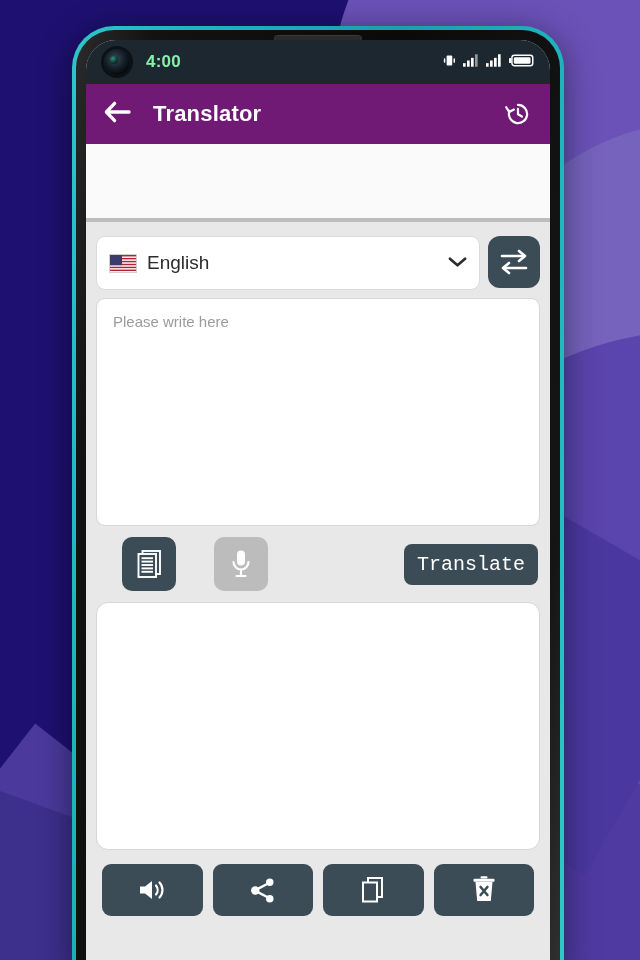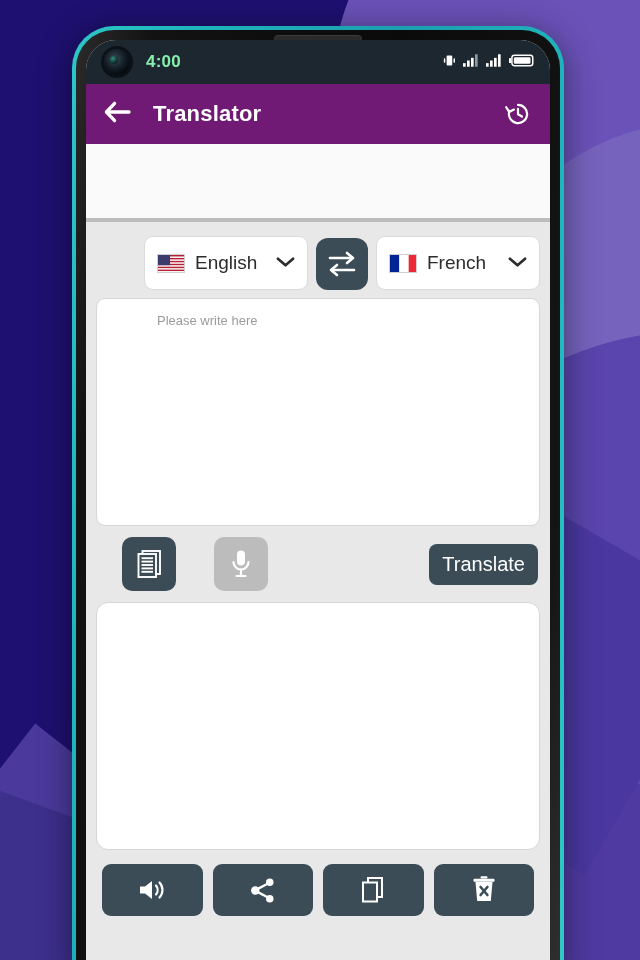--- a/index.html
+++ b/index.html
@@ -155,24 +155,23 @@
 
   
   #content {
     background: #e8e8e8;
     padding: 8px 10px 0 10px;
   }
 
   
   #lang-row {
     display: flex;
-    align-items: flex-end;
+    align-items: flex-start;
     gap: 8px;
     padding: 6px 0 8px 0;
-    margin-left: 48px;
   }
   .lang-select {
     flex: 1 1 0;
     height: 54px;
     background: #ffffff;
     border: 1px solid #dadada;
     border-radius: 9px;
     display: flex;
     align-items: center;
     padding: 0 12px;
@@ -201,22 +200,21 @@
   
   #input-area {
     height: 228px;
     background: #ffffff;
     border: 1px solid #d6d6d6;
     border-radius: 9px;
     padding: 14px 16px;
   }
   #input-placeholder {
     color: #9b9b9b;
-    font-size: 13px;
-    margin-left: 44px;
+    font-size: 15px;
   }
 
   
   #action-row {
     display: flex;
     align-items: center;
     padding: 11px 2px;
     gap: 12px;
   }
   .icon-btn {
@@ -230,20 +228,21 @@
   #paste-button { background: #3b4c57; margin-left: 24px; }
   #mic-button   { background: #bcbcbc; margin-left: 26px; }
   #translate-button {
     margin-left: auto;
     background: #3b4c57;
     color: #ffffff;
     font-size: 20px;
     padding: 9px 13px;
     border-radius: 8px;
     white-space: nowrap;
+    font-family: Liberation Mono, monospace;
   }
 
   
   #output-area {
     height: 248px;
     background: #ffffff;
     border: 1px solid #d6d6d6;
     border-radius: 12px;
   }
 
@@ -375,35 +374,20 @@
 
           <div id="swap-button">
             <svg width="32" height="30" viewBox="0 0 32 30">
               <path d="M4 9 H26" stroke="#fff" stroke-width="2.6" stroke-linecap="round"></path>
               <path d="M21 4 L27 9 L21 14" fill="none" stroke="#fff" stroke-width="2.6" stroke-linecap="round" stroke-linejoin="round"></path>
               <path d="M28 21 H6" stroke="#fff" stroke-width="2.6" stroke-linecap="round"></path>
               <path d="M11 16 L5 21 L11 26" fill="none" stroke="#fff" stroke-width="2.6" stroke-linecap="round" stroke-linejoin="round"></path>
             </svg>
           </div>
 
-          <div class="lang-select">
-            <span class="flag">
-              <svg width="28" height="19" viewBox="0 0 28 19">
-                <rect x="0" width="9.34" height="19" fill="#002395"></rect>
-                <rect x="9.34" width="9.33" height="19" fill="#ffffff"></rect>
-                <rect x="18.67" width="9.33" height="19" fill="#ed2939"></rect>
-              </svg>
-            </span>
-            <span class="lang-name">French</span>
-            <span class="caret">
-              <svg width="19" height="12" viewBox="0 0 20 12">
-                <path d="M2 2.5 L10 9.5 L18 2.5" fill="none" stroke="#2c2c2c" stroke-width="2.8" stroke-linecap="round" stroke-linejoin="round"></path>
-              </svg>
-            </span>
-          </div>
         </div>
 
         <div id="input-area">
           <div id="input-placeholder">Please write here</div>
         </div>
 
         <div id="action-row">
           <div id="paste-button" class="icon-btn">
             <svg width="30" height="32" viewBox="0 0 30 32">
               <rect x="8.5" y="3" width="17.5" height="23" fill="none" stroke="#fff" stroke-width="1.9"></rect>

